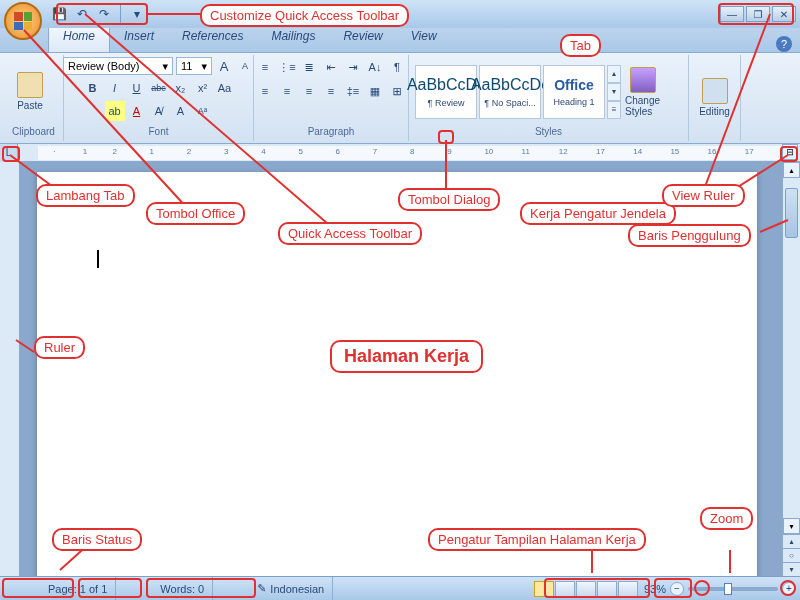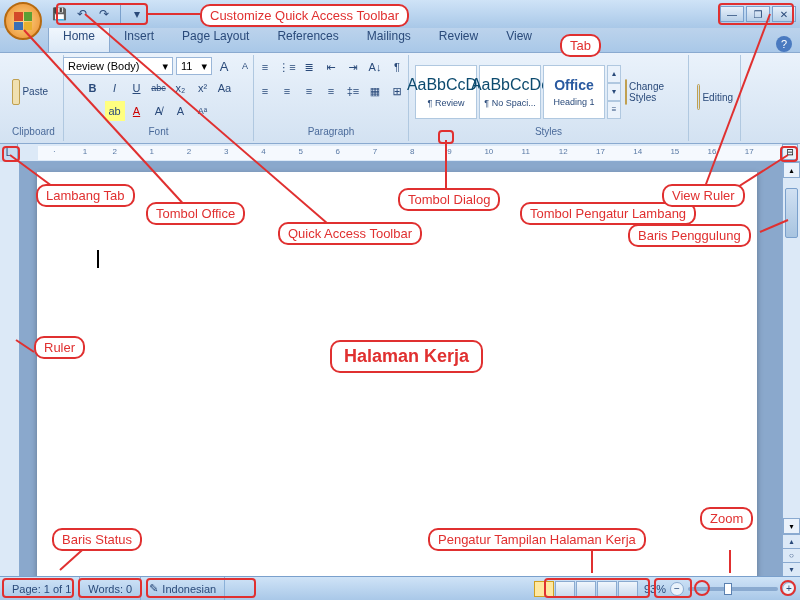--- a/index.html
+++ b/index.html
@@ -14,31 +14,31 @@
   .office-btn .flag span:nth-child(3){background:#3a6fb5;}
   .office-btn .flag span:nth-child(4){background:#e8b030;}
   .qat { margin-left: 48px; display:flex; gap:6px; align-items:center;}
   .qat-btn { width:16px; height:16px; display:flex; align-items:center; justify-content:center; font-size:12px; color:#2a4a7a;}
   .qat-sep { width:1px; height:18px; background:#7aa0cc; margin:0 2px;}
   .wincontrols { margin-left:auto; display:flex; gap:2px;}
   .wincontrols div { width:24px; height:16px; background:linear-gradient(#e8f0fa,#b8d0e8); border:1px solid #7aa0cc; display:flex; align-items:center; justify-content:center; font-size:10px; color:#2a4a7a; }
 
   
   .tabs { height: 24px; display:flex; align-items:flex-end; padding-left:48px; gap:0; background:linear-gradient(#bcd3ec,#a9c8e8);}
-  .tab { padding: 9px 14px; font-size:12px; color:#2a4a7a; cursor:pointer; border-top-left-radius:3px; border-top-right-radius:3px;}
+  .tab { padding: 9px 14px; font-size:12px; color:#2a4a7a; cursor:pointer; border-top-left-radius:3px; border-top-right-radius:3px;font-style:italic;}
   .tab.active { background:linear-gradient(#f7fbff,#dce9f7); border:1px solid #8aaad0; border-bottom:none;}
   .help-icon { margin-left:auto; margin-right:8px; width:16px; height:16px; background:#4a7ac0; color:#fff; border-radius:50%; font-size:11px; display:flex; align-items:center; justify-content:center;}
 
   
   .ribbon { height: 92px; background:linear-gradient(#eaf2fb,#d3e2f2); border-top:1px solid #8aaad0; border-bottom:1px solid #8aaad0; display:flex; padding:2px 4px;}
   .group { border-right:1px solid #b0c8e0; padding:2px 6px; display:flex; flex-direction:column; justify-content:space-between; position:relative;}
   .group-label { font-size:10px; color:#4a6a9a; text-align:center; padding-bottom:2px; position:relative;}
   .group-body { flex:1; display:flex; align-items:center; gap:4px;}
 
-  .big-btn { width:40px; display:flex; flex-direction:row; align-items:center; gap:2px; font-size:10px; color:#2a4a7a; padding:4px 2px;}
+  .big-btn { width:40px; display:flex; flex-direction:column; align-items:center; gap:2px; font-size:10px; color:#2a4a7a; padding:4px 2px;}
   .big-btn .ico { width:26px; height:26px; background:#f0e0b0; border:1px solid #c0a050; border-radius:2px;}
 
   .font-group-body { display:flex; flex-direction:column; gap:3px;}
   .selectrow { display:flex; gap:3px;}
   .sel { background:#fff; border:1px solid #9ab6d8; font-size:11px; padding:1px 4px; display:flex; align-items:center; justify-content:space-between;}
   .sel.fontname{ width:110px;}
   .sel.fontsize{ width:36px;}
   .minibtn{ width:18px; height:18px; border:1px solid transparent; display:flex; align-items:center; justify-content:center; font-size:11px; color:#2a4a7a;}
 
   .btnrow { display:flex; gap:2px;}
@@ -68,21 +68,21 @@
   .page { background:#fff; width: 720px; height: 600px; margin:0 auto; box-shadow:0 2px 6px rgba(0,0,0,.3); position:relative; padding:60px;}
   .cursor { width:2px; height:18px; background:#000; position:absolute; left:60px; top:78px;}
   .vscroll{ width:18px; background:#dce9f7; border-left:1px solid #8aaad0; display:flex; flex-direction:column;}
   .vscroll .arrow{ height:16px; border:1px solid #8aaad0; background:#eaf2fb; font-size:8px; display:flex; align-items:center; justify-content:center;}
   .vscroll .track{ flex:1; position:relative;}
   .vscroll .thumb{ position:absolute; left:2px; right:2px; top:10px; height:50px; background:linear-gradient(#d0e0f2,#a8c4e0); border:1px solid #7aa0cc; border-radius:2px;}
   .vscroll .browse{ height:14px; border-top:1px solid #8aaad0; font-size:8px; display:flex; align-items:center; justify-content:center; color:#2a4a7a;}
 
   
   .statusbar { height:24px; background:linear-gradient(#cfe3f7,#a9c8e8); border-top:1px solid #7aa0cc; display:flex; align-items:center; font-size:11px; color:#2a4a7a; padding:0 4px; gap:0;}
-  .status-seg { padding:0 8px; border-right:1px solid #8ab0d8; height:100%; display:flex; align-items:center; gap:4px;}
+  .status-seg { padding:0 8px; border-right:1px solid #8ab0d8; height:100%; display:flex; align-items:center; gap:4px;margin-left:36px;}
   .status-spacer { flex:1; }
   .viewbtns { display:flex; gap:1px; margin-right:6px;}
   .viewbtn { width:20px; height:16px; background:linear-gradient(#f0f6fc,#cadbef); border:1px solid #8aaad0;}
   .viewbtn.active{ background:#ffe8a0; border-color:#d0a020;}
   .zoom { display:flex; align-items:center; gap:4px;}
   .zoom-slider{ width:90px; height:4px; background:#8aaad0; position:relative; border-radius:2px;}
   .zoom-slider .knob{ position:absolute; width:8px; height:12px; background:#fff; border:1px solid #5a80b0; top:-4px; left:40%;}
   .zoom-btn{ width:14px; height:14px; border:1px solid #8aaad0; border-radius:50%; display:flex; align-items:center; justify-content:center; font-size:10px; background:#eaf2fb;}
 
   
@@ -113,21 +113,20 @@
   <div class="wincontrols">
     <div>—</div>
     <div>❐</div>
     <div>✕</div>
   </div>
 </div>
 
 <div class="tabs">
   <div class="tab active">Home</div>
   <div class="tab">Insert</div>
-  <div class="tab">Page Layout</div>
   <div class="tab">References</div>
   <div class="tab">Mailings</div>
   <div class="tab">Review</div>
   <div class="tab">View</div>
   <div class="help-icon">?</div>
 </div>
 
 <div class="ribbon">
   <div class="group" style="width:60px">
     <div class="group-body">
@@ -321,21 +320,21 @@
   <line x1="592" y1="573" x2="592" y2="550"></line>
   <line x1="730" y1="573" x2="730" y2="550"></line>
 </svg>
 
 <div class="annot" style="left:200px; top:4px">Customize Quick Access Toolbar</div>
 <div class="annot" style="left:560px; top:34px">Tab</div>
 <div class="annot" style="left:36px; top:184px">Lambang Tab</div>
 <div class="annot" style="left:146px; top:202px">Tombol Office</div>
 <div class="annot" style="left:278px; top:222px">Quick Access Toolbar</div>
 <div class="annot" style="left:398px; top:188px">Tombol Dialog</div>
-<div class="annot" style="left:520px; top:202px">Tombol Pengatur Lambang</div>
+<div class="annot" style="left:520px; top:202px">Kerja Pengatur Jendela</div>
 <div class="annot" style="left:662px; top:184px">View Ruler</div>
 <div class="annot" style="left:628px; top:224px">Baris Penggulung</div>
 <div class="annot" style="left:34px; top:336px">Ruler</div>
 <div class="annot" style="left:330px; top:340px; font-size:18px; font-weight:bold; padding:4px 12px">Halaman Kerja</div>
 <div class="annot" style="left:52px; top:528px">Baris Status</div>
 <div class="annot" style="left:428px; top:528px">Pengatur Tampilan Halaman Kerja</div>
 <div class="annot" style="left:700px; top:507px">Zoom</div>
 
 <div style="position:absolute; border:2px solid #e03030; border-radius:4px; left:56px; top:3px; width:92px; height:22px; z-index:46"></div>
 <div style="position:absolute; border:2px solid #e03030; border-radius:4px; left:718px; top:3px; width:76px; height:22px; z-index:46"></div>

